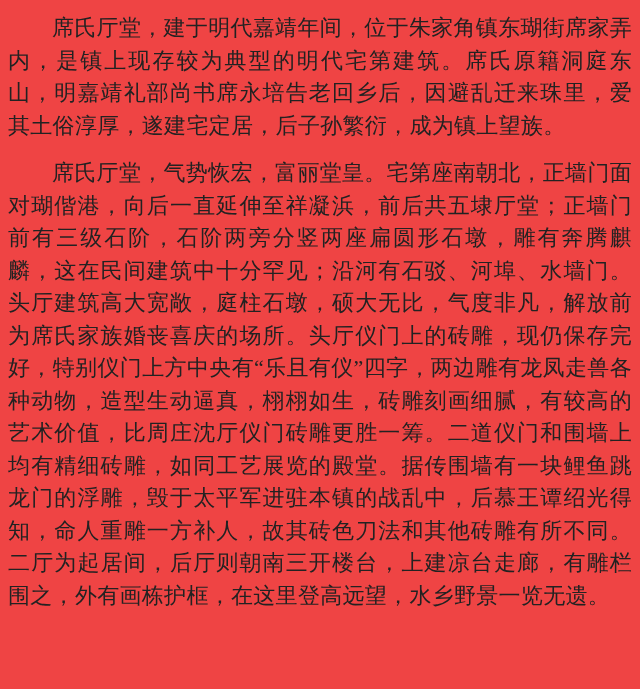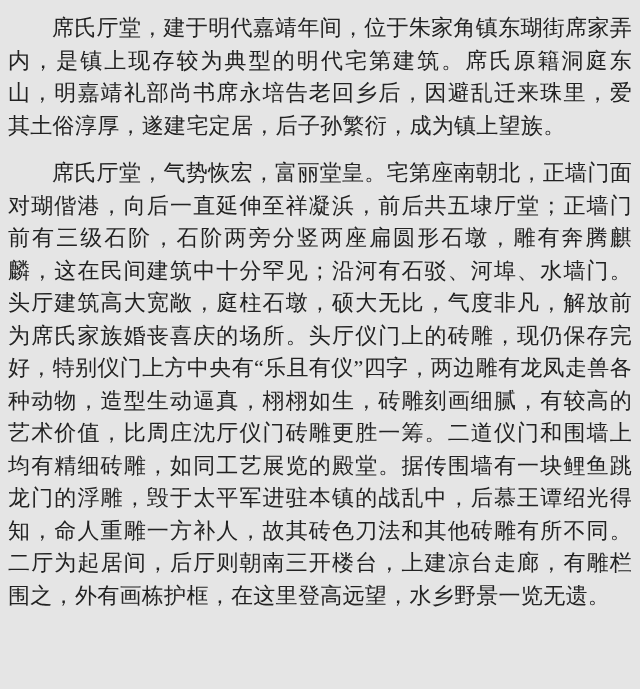--- a/index.html
+++ b/index.html
@@ -26,16 +26,16 @@
     letter-spacing: 0.3px;
   }
   .page p {
     margin: 0 0 15px 0;
     text-indent: 2em;
   }
 </style>
 </head>
 <body>
 
-<div class="page" style="color: rgb(34, 34, 34); background: #e5e5e5;">
+<div class="page" style="color: rgb(34, 34, 34); background: #ef4444;">
   <p>席氏厅堂，建于明代嘉靖年间，位于朱家角镇东瑚街席家弄内，是镇上现存较为典型的明代宅第建筑。席氏原籍洞庭东山，明嘉靖礼部尚书席永培告老回乡后，因避乱迁来珠里，爱其土俗淳厚，遂建宅定居，后子孙繁衍，成为镇上望族。</p>
   <p>席氏厅堂，气势恢宏，富丽堂皇。宅第座南朝北，正墙门面对瑚偕港，向后一直延伸至祥凝浜，前后共五埭厅堂；正墙门前有三级石阶，石阶两旁分竖两座扁圆形石墩，雕有奔腾麒麟，这在民间建筑中十分罕见；沿河有石驳、河埠、水墙门。头厅建筑高大宽敞，庭柱石墩，硕大无比，气度非凡，解放前为席氏家族婚丧喜庆的场所。头厅仪门上的砖雕，现仍保存完好，特别仪门上方中央有“乐且有仪”四字，两边雕有龙凤走兽各种动物，造型生动逼真，栩栩如生，砖雕刻画细腻，有较高的艺术价值，比周庄沈厅仪门砖雕更胜一筹。二道仪门和围墙上均有精细砖雕，如同工艺展览的殿堂。据传围墙有一块鲤鱼跳龙门的浮雕，毁于太平军进驻本镇的战乱中，后慕王谭绍光得知，命人重雕一方补人，故其砖色刀法和其他砖雕有所不同。二厅为起居间，后厅则朝南三开楼台，上建凉台走廊，有雕栏围之，外有画栋护框，在这里登高远望，水乡野景一览无遗。</p>
 </div>
 
 </body></html>

